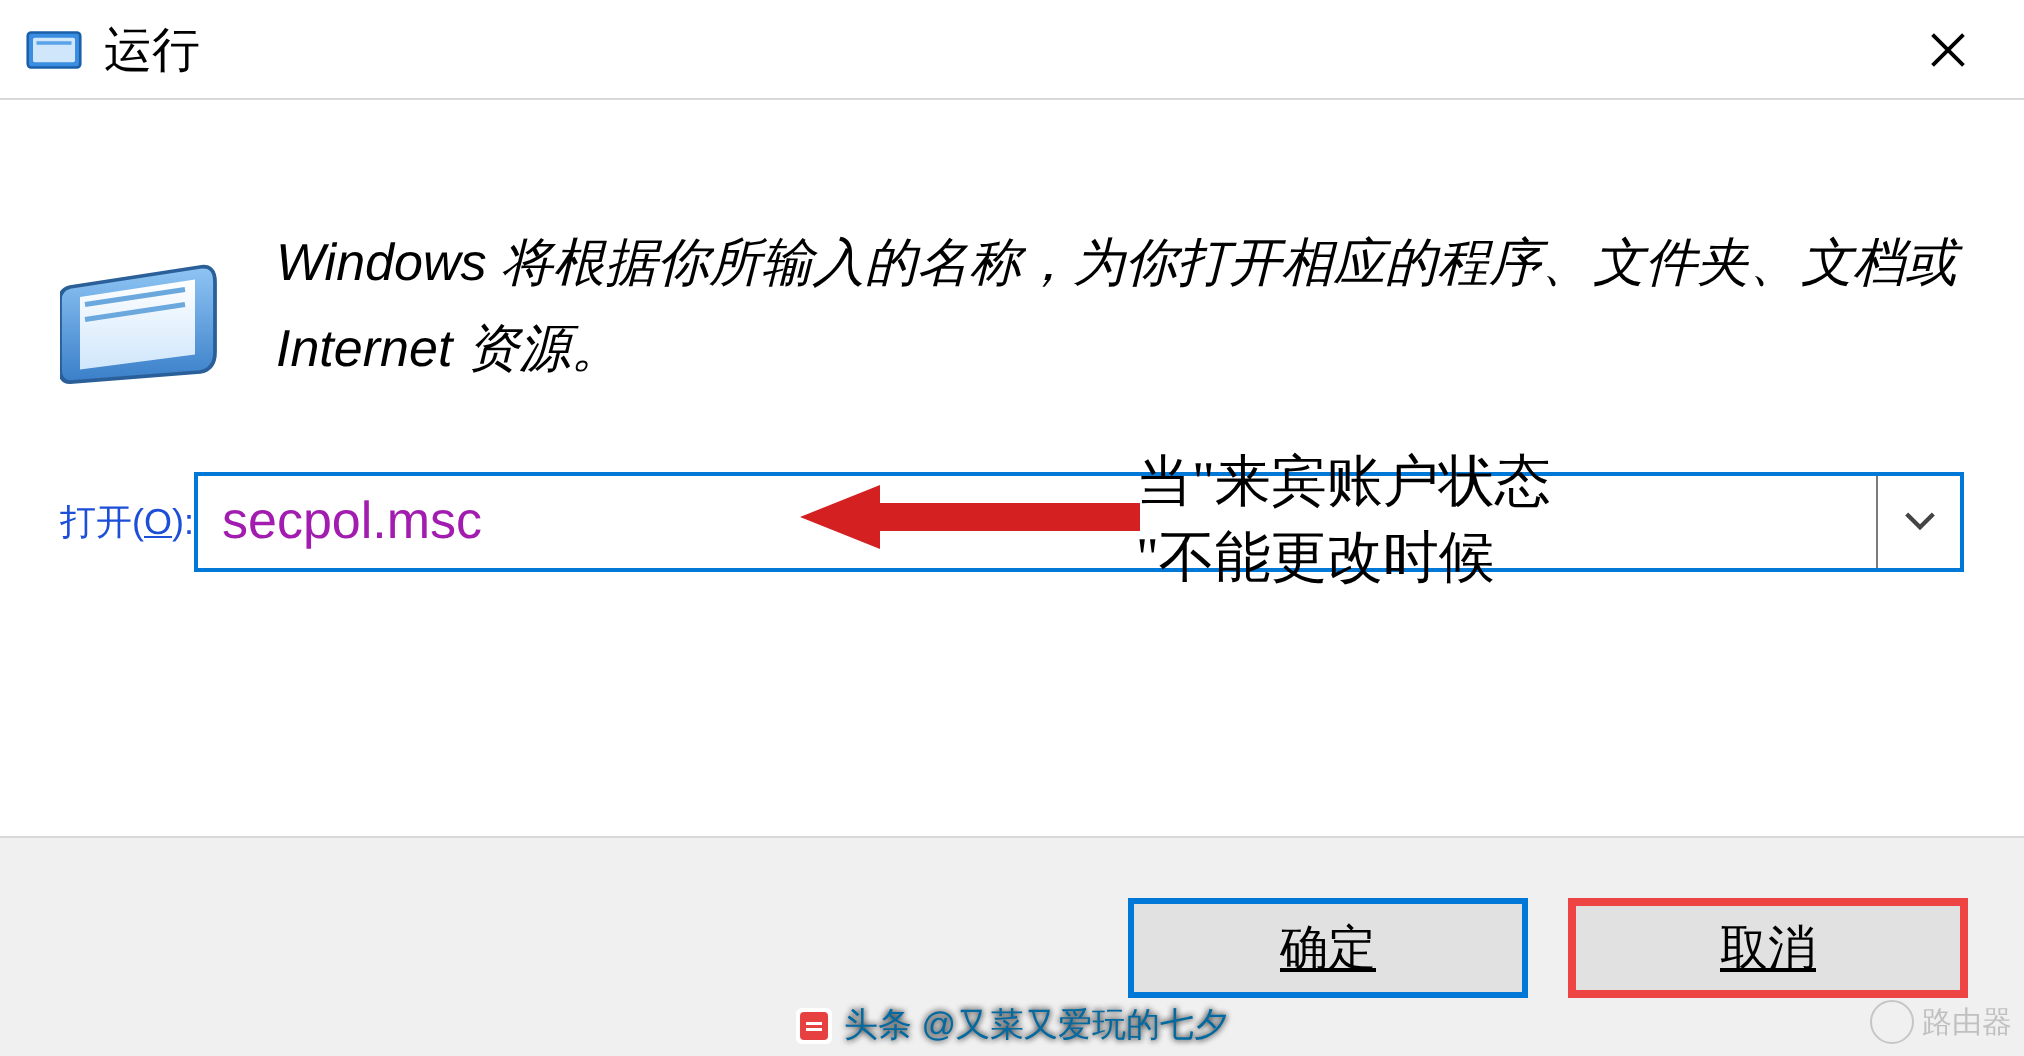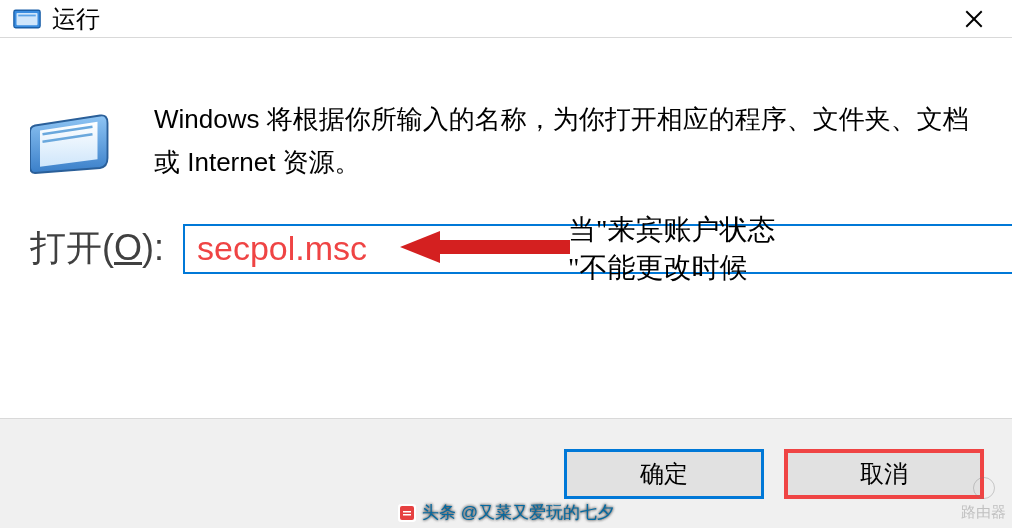--- a/index.html
+++ b/index.html
@@ -5,21 +5,21 @@
     * { box-sizing: border-box; margin: 0; padding: 0; }
     body {
       width: 1012px;
       height: 528px;
       font-family: "Microsoft YaHei", "SimSun", sans-serif;
       background: #fff;
       position: relative;
       overflow: hidden;
     }
     .titlebar {
-      height: 38px;
+      height: 50px;
       display: flex;
       align-items: center;
       padding: 0 18px 0 12px;
       border-bottom: 1px solid #d9d9d9;
       background: #fff;
     }
     .titlebar-icon {
       width: 30px;
       height: 30px;
       margin-right: 10px;
@@ -41,64 +41,65 @@
       font-size: 24px;
       color: #000;
       cursor: pointer;
     }
     .content {
       padding: 60px 30px 30px 30px;
       background: #fff;
     }
     .intro-row {
       display: flex;
-      align-items: center;
-      gap: 44px;
+      align-items: flex-end;
+      gap: 28px;
+      font-style: italic;
     }
     .run-icon {
       width: 80px;
       height: 70px;
       flex-shrink: 0;
       margin-top: 4px;
     }
     .intro-text {
       font-size: 26px;
       line-height: 1.65;
       color: #000;
     }
     .open-row {
       display: flex;
       align-items: center;
       margin-top: 40px;
       position: relative;
     }
     .open-label {
-      font-size: 36px;
-      color: #404040;
-      margin-right: 19px;
+      font-size: 18px;
+      color: #1d4ed8;
+      margin-right: 0;
       white-space: nowrap;
     }
     .underline { text-decoration: underline; }
     .combo {
       flex: 1;
       height: 50px;
       border: 2px solid #0078d7;
       background: #fff;
       display: flex;
       align-items: center;
       position: relative;
     }
     .combo-input {
       flex: 1;
       border: none;
       outline: none;
-      font-size: 34px;
+      font-size: 26px;
       padding: 0 12px;
       font-family: inherit;
-      color: #ef4444;
+      color: #a21caf;
       background: transparent;
     }
     .combo-caret-spacer { width: 390px; }
     .combo-arrow {
       width: 42px;
       height: 100%;
       border-left: 1px solid #7a7a7a;
       display: flex;
       align-items: center;
       justify-content: center;
@@ -130,20 +131,21 @@
       left: 0;
       right: 0;
       height: 110px;
       background: #f0f0f0;
       border-top: 1px solid #d9d9d9;
       display: flex;
       align-items: center;
       justify-content: flex-end;
       gap: 20px;
       padding: 0 28px;
+      text-decoration: underline;
     }
     .btn {
       width: 200px;
       height: 50px;
       font-size: 24px;
       font-family: inherit;
       border: 4px solid #ef4444;
       background: #e1e1e1;
       cursor: pointer;
       display: flex;
@@ -170,21 +172,20 @@
     .watermark {
       position: absolute;
       right: 6px;
       bottom: 6px;
       font-size: 15px;
       color: rgba(120,120,120,.4);
       display: flex;
       align-items: center;
       gap: 4px;
       z-index: 10;
-      flex-direction: column;
     }
     .watermark-circle {
       width: 22px;
       height: 22px;
       border: 1px solid rgba(120,120,120,.35);
       border-radius: 50%;
     }
   </style>
 </head>
 <body>

